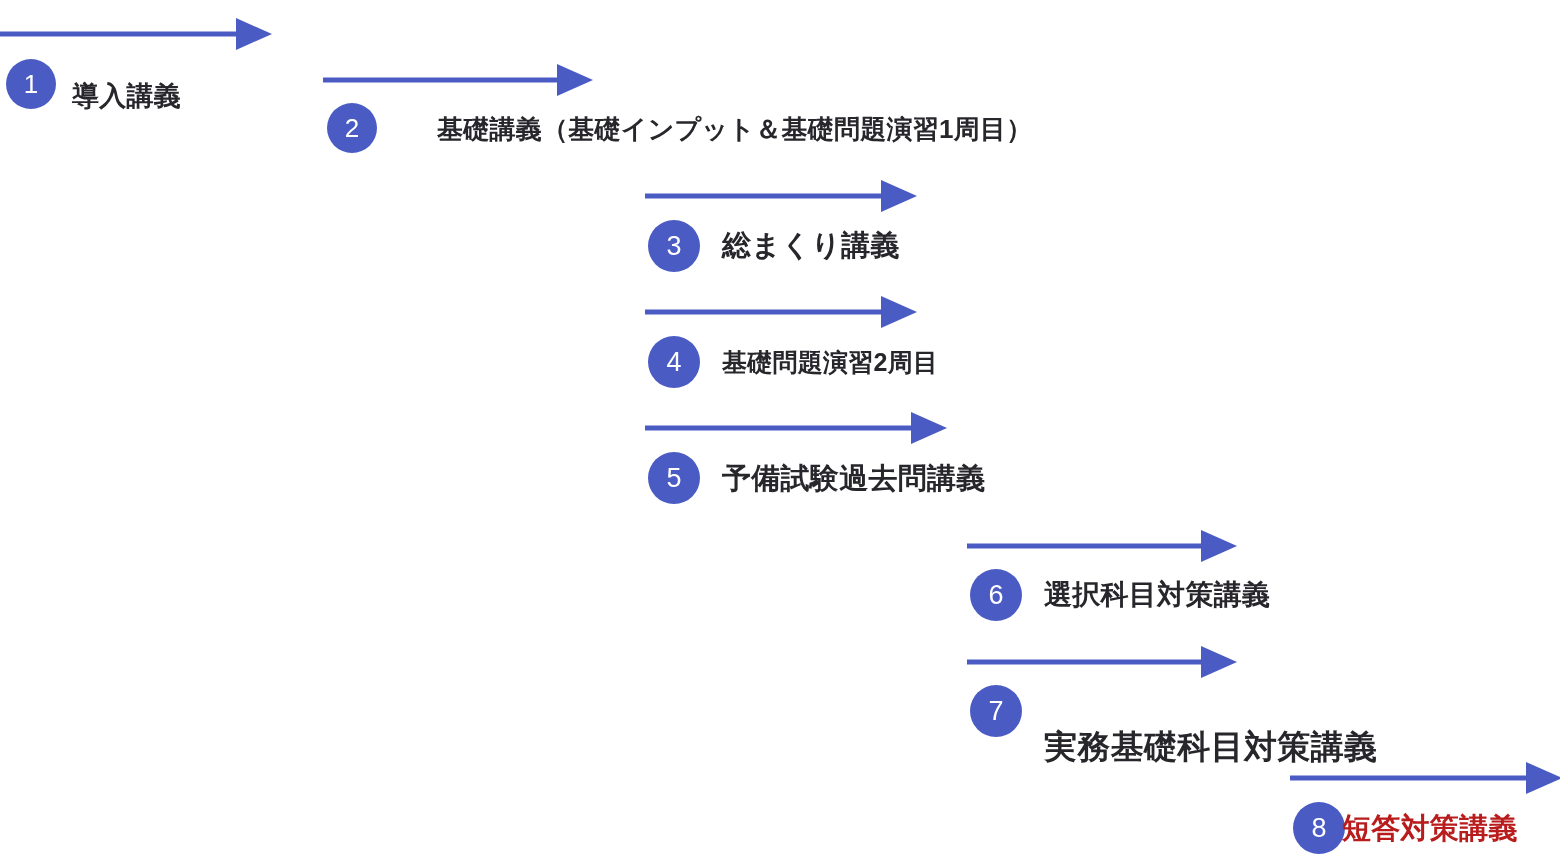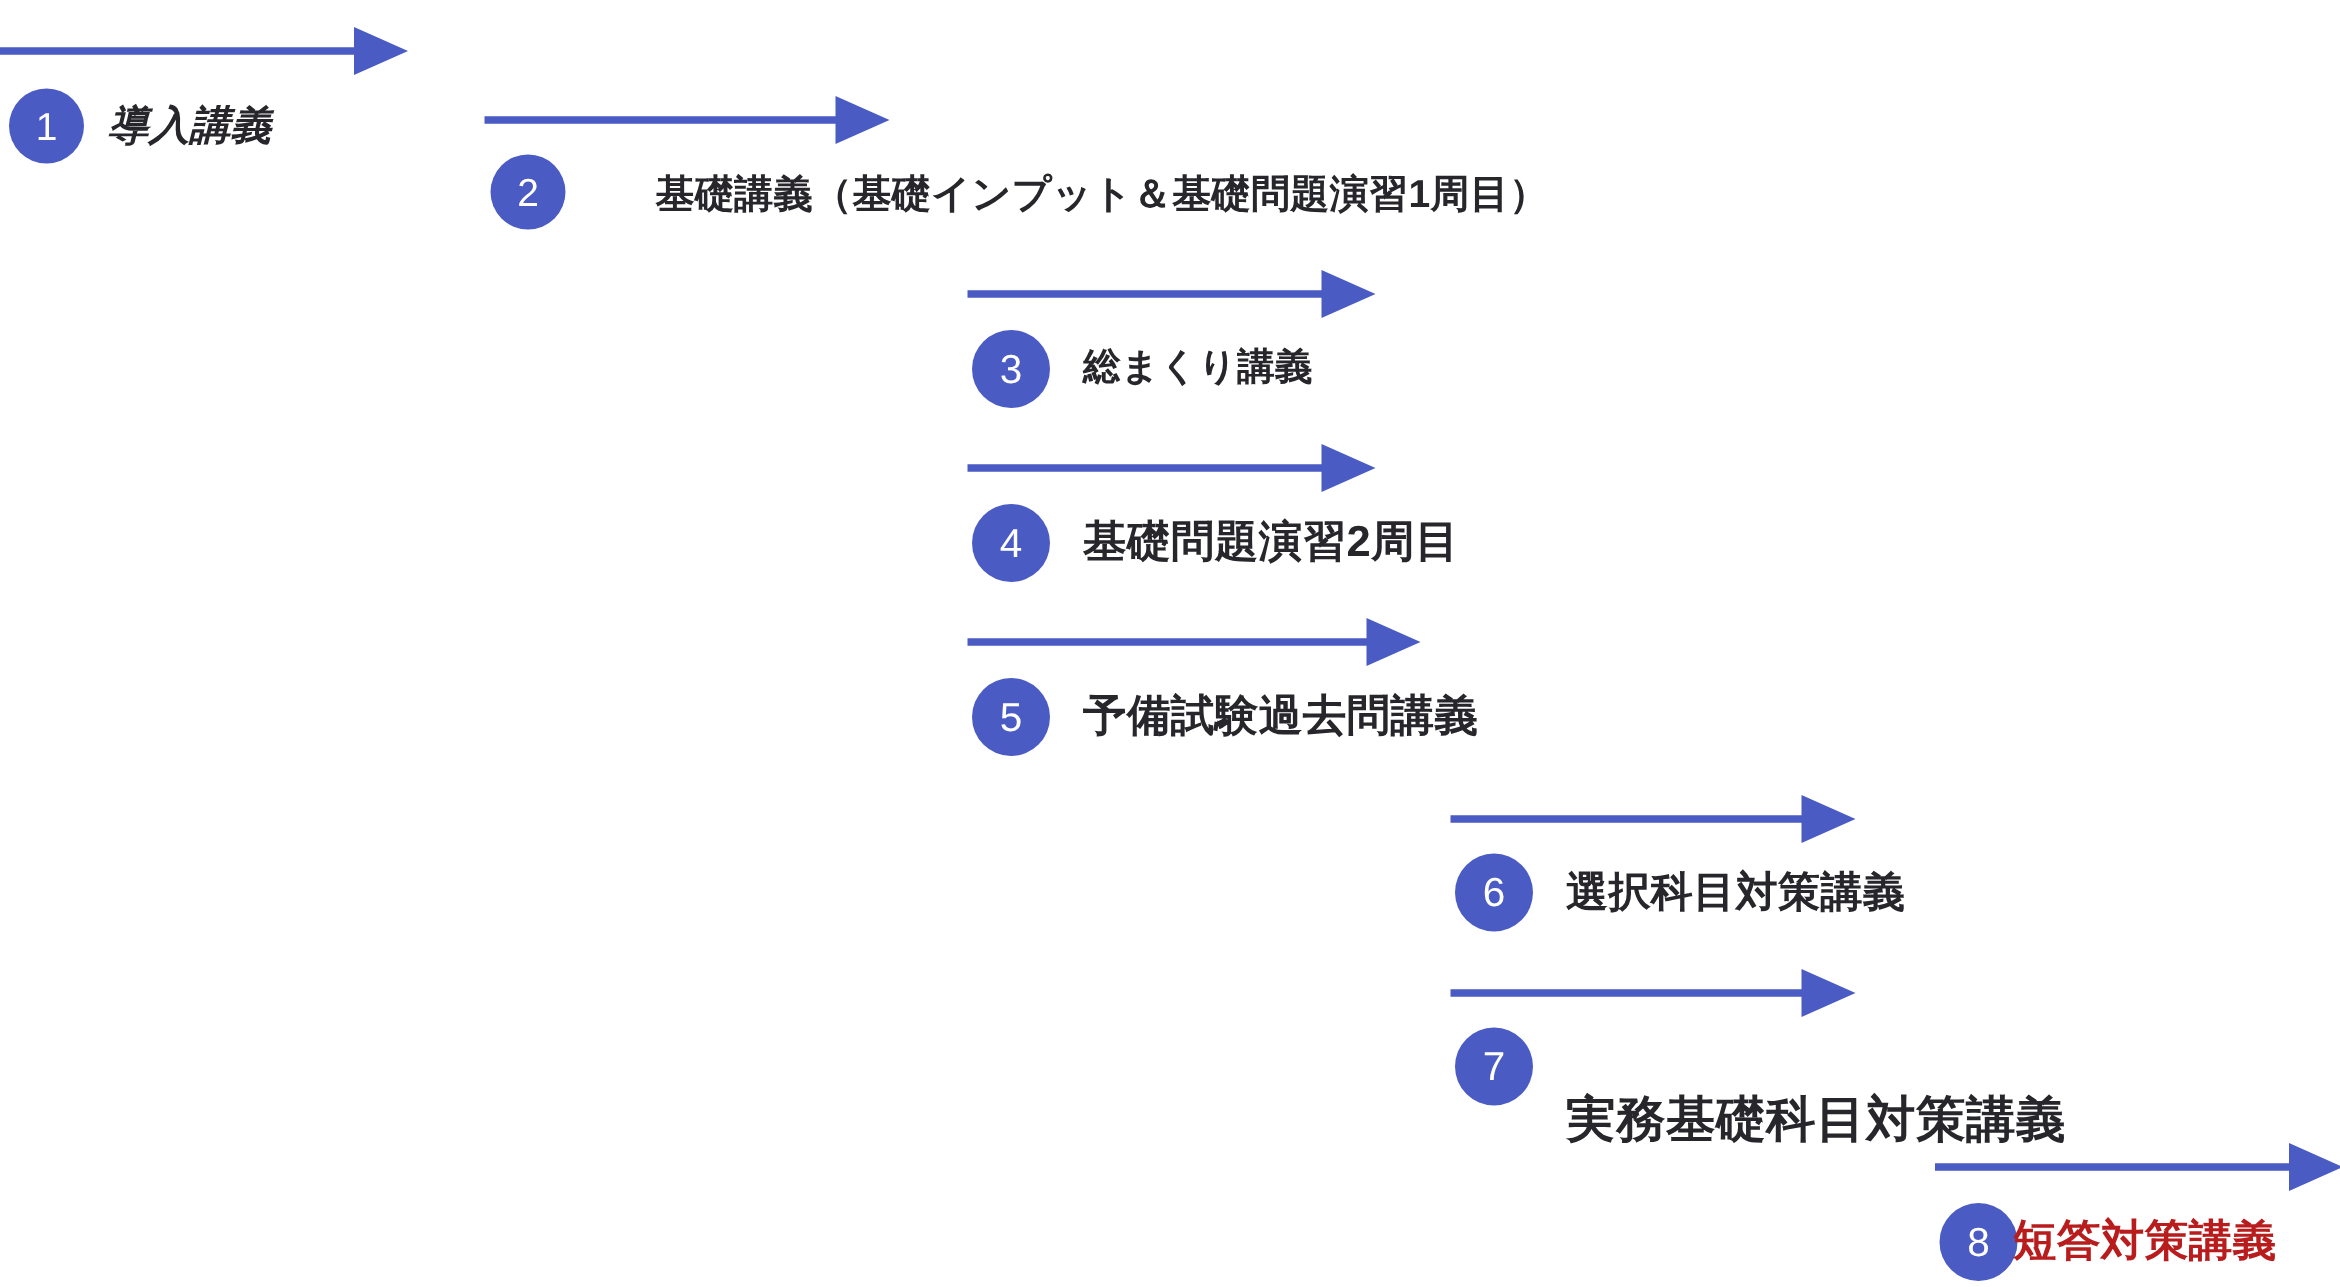--- a/index.html
+++ b/index.html
@@ -55,45 +55,45 @@
 </head>
 <body>
 
 <div id="stage" style="width: 1560px; height: 858px; background: rgb(255, 255, 255);">
     <div class="step">
       <svg class="arrow-svg" width="284" height="36" viewBox="0 0 284 36" style="left: -8px; top: 16px;">
         <rect x="4" y="15.5" width="241" height="5" fill="#4a5bc4"></rect>
         <polygon points="244,2 280,18 244,34" fill="#4a5bc4"></polygon>
       </svg>
       <div class="badge" style="left: 6px; top: 59px; width: 50px; height: 50px; font-size: 26px; background: rgb(74, 91, 196); color: rgb(255, 255, 255);">1</div>
-      <div class="label" style="left: 72px; top: 84px; font-size: 27px; transform: translateY(-50%); color: rgb(38, 38, 43); font-style: italic;">導入講義</div>
+      <div class="label" style="left: 72px; top: 96px; font-size: 27px; transform: translateY(-50%); color: rgb(38, 38, 43);">導入講義</div>
     </div>
     <div class="step">
       <svg class="arrow-svg" width="278" height="36" viewBox="0 0 278 36" style="left: 319px; top: 62px;">
         <rect x="4" y="15.5" width="235" height="5" fill="#4a5bc4"></rect>
         <polygon points="238,2 274,18 238,34" fill="#4a5bc4"></polygon>
       </svg>
       <div class="badge" style="left: 327px; top: 103px; width: 50px; height: 50px; font-size: 26px; background: rgb(74, 91, 196); color: rgb(255, 255, 255);">2</div>
       <div class="label" style="left: 396px; top: 129px; font-size: 26px; transform: translateY(-50%); color: rgb(38, 38, 43); margin-left: 41px;">基礎講義（基礎インプット＆基礎問題演習1周目）</div>
     </div>
     <div class="step">
       <svg class="arrow-svg" width="280" height="36" viewBox="0 0 280 36" style="left: 641px; top: 178px;">
         <rect x="4" y="15.5" width="237" height="5" fill="#4a5bc4"></rect>
         <polygon points="240,2 276,18 240,34" fill="#4a5bc4"></polygon>
       </svg>
       <div class="badge" style="left: 648px; top: 220px; width: 52px; height: 52px; font-size: 27px; background: rgb(74, 91, 196); color: rgb(255, 255, 255);">3</div>
-      <div class="label" style="left: 722px; top: 245px; font-size: 25px; transform: translateY(-50%); color: rgb(38, 38, 43);">総まくり講義</div>
+      <div class="label" style="left: 722px; top: 245px; font-size: 29px; transform: translateY(-50%); color: rgb(38, 38, 43);">総まくり講義</div>
     </div>
     <div class="step">
       <svg class="arrow-svg" width="280" height="36" viewBox="0 0 280 36" style="left: 641px; top: 294px;">
         <rect x="4" y="15.5" width="237" height="5" fill="#4a5bc4"></rect>
         <polygon points="240,2 276,18 240,34" fill="#4a5bc4"></polygon>
       </svg>
       <div class="badge" style="left: 648px; top: 336px; width: 52px; height: 52px; font-size: 27px; background: rgb(74, 91, 196); color: rgb(255, 255, 255);">4</div>
-      <div class="label" style="left: 722px; top: 362px; font-size: 29px; transform: translateY(-50%); color: rgb(38, 38, 43);">基礎問題演習2周目</div>
+      <div class="label" style="left: 722px; top: 362px; font-size: 25px; transform: translateY(-50%); color: rgb(38, 38, 43);">基礎問題演習2周目</div>
     </div>
     <div class="step">
       <svg class="arrow-svg" width="310" height="36" viewBox="0 0 310 36" style="left: 641px; top: 410px;">
         <rect x="4" y="15.5" width="267" height="5" fill="#4a5bc4"></rect>
         <polygon points="270,2 306,18 270,34" fill="#4a5bc4"></polygon>
       </svg>
       <div class="badge" style="left: 648px; top: 452px; width: 52px; height: 52px; font-size: 27px; background: rgb(74, 91, 196); color: rgb(255, 255, 255);">5</div>
       <div class="label" style="left: 722px; top: 478px; font-size: 29px; transform: translateY(-50%); color: rgb(38, 38, 43);">予備試験過去問講義</div>
     </div>
     <div class="step">

